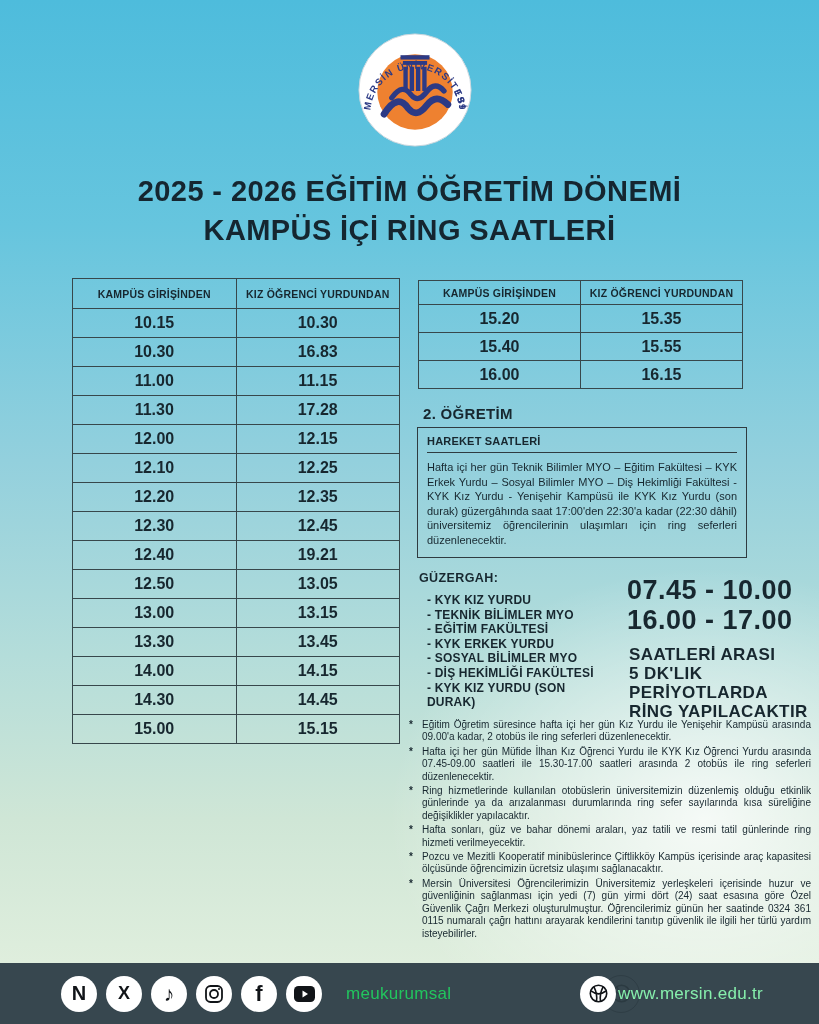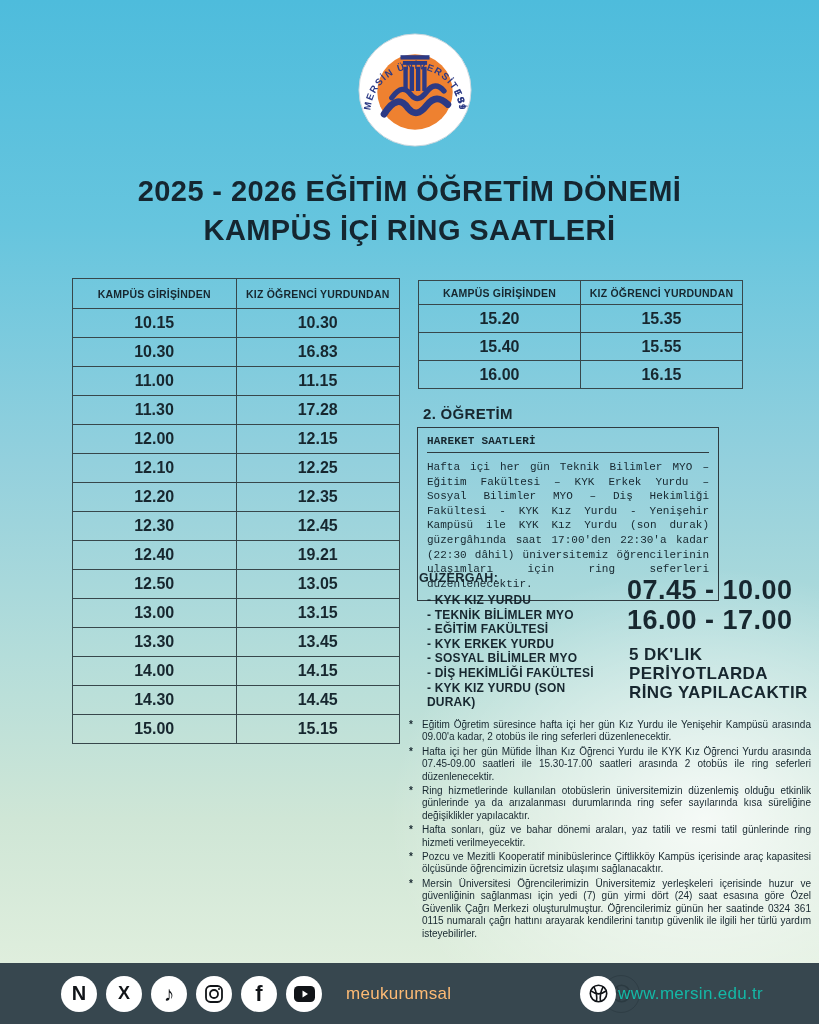--- a/index.html
+++ b/index.html
@@ -24,22 +24,22 @@
   table.ring td{font-size:16px;font-weight:bold;}
   .t-morning{left:72px;top:278px;width:328px;}
   .t-morning th{height:29px;}
   .t-morning td{height:28px;}
   .t-afternoon{left:418px;top:280px;width:325px;}
   .t-afternoon th{height:23px;}
   .t-afternoon td{height:27px;}
   
   .section2{position:absolute;left:423px;top:405px;font-size:15px;font-weight:bold;letter-spacing:0.3px;}
   
-  .hbox{position:absolute;left:417px;top:427px;width:302px;box-sizing:border-box;
-    border:1.5px solid #2f3b40;padding:7px 9px 9px 9px;font-family:Liberation Mono, monospace;}
+  .hbox{position:absolute;left:417px;top:427px;width:330px;box-sizing:border-box;
+    border:1.5px solid #2f3b40;padding:7px 9px 9px 9px;}
   .hbox-title{font-size:11px;font-weight:bold;letter-spacing:0.2px;}
   .hbox-rule{border-top:1px solid #2f3b40;margin:5px 0 7px 0;height:0;}
   .hbox-body{font-size:11px;line-height:14.6px;text-align:justify;}
   
   .guzergah{position:absolute;left:419px;top:571px;width:205px;}
   .g-head{font-size:12.5px;font-weight:bold;letter-spacing:0.4px;margin-bottom:4px;}
   .guzergah ul{list-style:none;margin:8px;padding:0;}
   .guzergah li{font-size:12px;font-weight:bold;line-height:14.6px;letter-spacing:0.2px;}
   .guzergah li::before{content:"- ";}
   
@@ -53,22 +53,22 @@
     text-align:justify;margin-bottom:2px;}
   .footnotes li::before{content:"*";position:absolute;left:1px;top:0;font-weight:bold;}
   
   .footer{position:absolute;left:0;top:963px;width:819px;height:61px;background:#37474f;
     display:flex;align-items:center;justify-content:space-between;box-sizing:border-box;
     padding:0 56px 0 61px;}
   .f-group{display:flex;align-items:center;}
   .sicon{width:36px;height:36px;border-radius:50%;background:#ffffff;color:#111418;
     display:flex;align-items:center;justify-content:center;margin-right:9px;flex:0 0 auto;}
   .sicon .tglyph{font-weight:bold;}
-  .handle{color:#fdba74;font-size:17px;margin-left:15px;letter-spacing:0.3px;}
-  .website{color:#14b8a6;font-size:17px;letter-spacing:0.3px;margin-left:-22px;position:relative;z-index:2;}
+  .handle{color:#22c55e;font-size:17px;margin-left:15px;letter-spacing:0.3px;}
+  .website{color:#86efac;font-size:17px;letter-spacing:0.3px;margin-left:-22px;position:relative;z-index:2;}
   .ghost{width:36px;height:36px;border-radius:50%;border:1.5px solid rgba(13,24,28,0.35);
     margin-left:-14px;opacity:0.55;display:flex;align-items:center;justify-content:center;flex:0 0 auto;}
   .ghost svg{opacity:0.5;}
 </style>
 </head>
 <body>
 
 <div class="poster">
 
   <div class="logo">
@@ -212,20 +212,21 @@
         <li>SOSYAL BİLİMLER MYO</li>
         <li>DİŞ HEKİMLİĞİ FAKÜLTESİ</li>
         <li>KYK KIZ YURDU (SON DURAK)</li>
       </ul>
   </div>
 
   <div class="interval">
     <div class="big-time">07.45 - 10.00</div>
     <div class="big-time">16.00 - 17.00</div>
     <ul>
+        <li>SAATLERİ ARASI</li>
         <li>5 DK'LIK</li>
         <li>PERİYOTLARDA</li>
         <li>RİNG YAPILACAKTIR</li>
       </ul>
   </div>
 
   <ul class="footnotes">
       <li>Eğitim Öğretim süresince hafta içi her gün Kız Yurdu ile Yenişehir Kampüsü arasında 09.00'a kadar, 2 otobüs ile ring seferleri düzenlenecektir.</li>
       <li>Hafta içi her gün Müfide İlhan Kız Öğrenci Yurdu ile KYK Kız Öğrenci Yurdu arasında 07.45-09.00 saatleri ile 15.30-17.00 saatleri arasında 2 otobüs ile ring seferleri düzenlenecektir.</li>
       <li>Ring hizmetlerinde kullanılan otobüslerin üniversitemizin düzenlemiş olduğu etkinlik günlerinde ya da arızalanması durumlarında ring sefer sayılarında kısa süreliğine değişiklikler yapılacaktır.</li>

